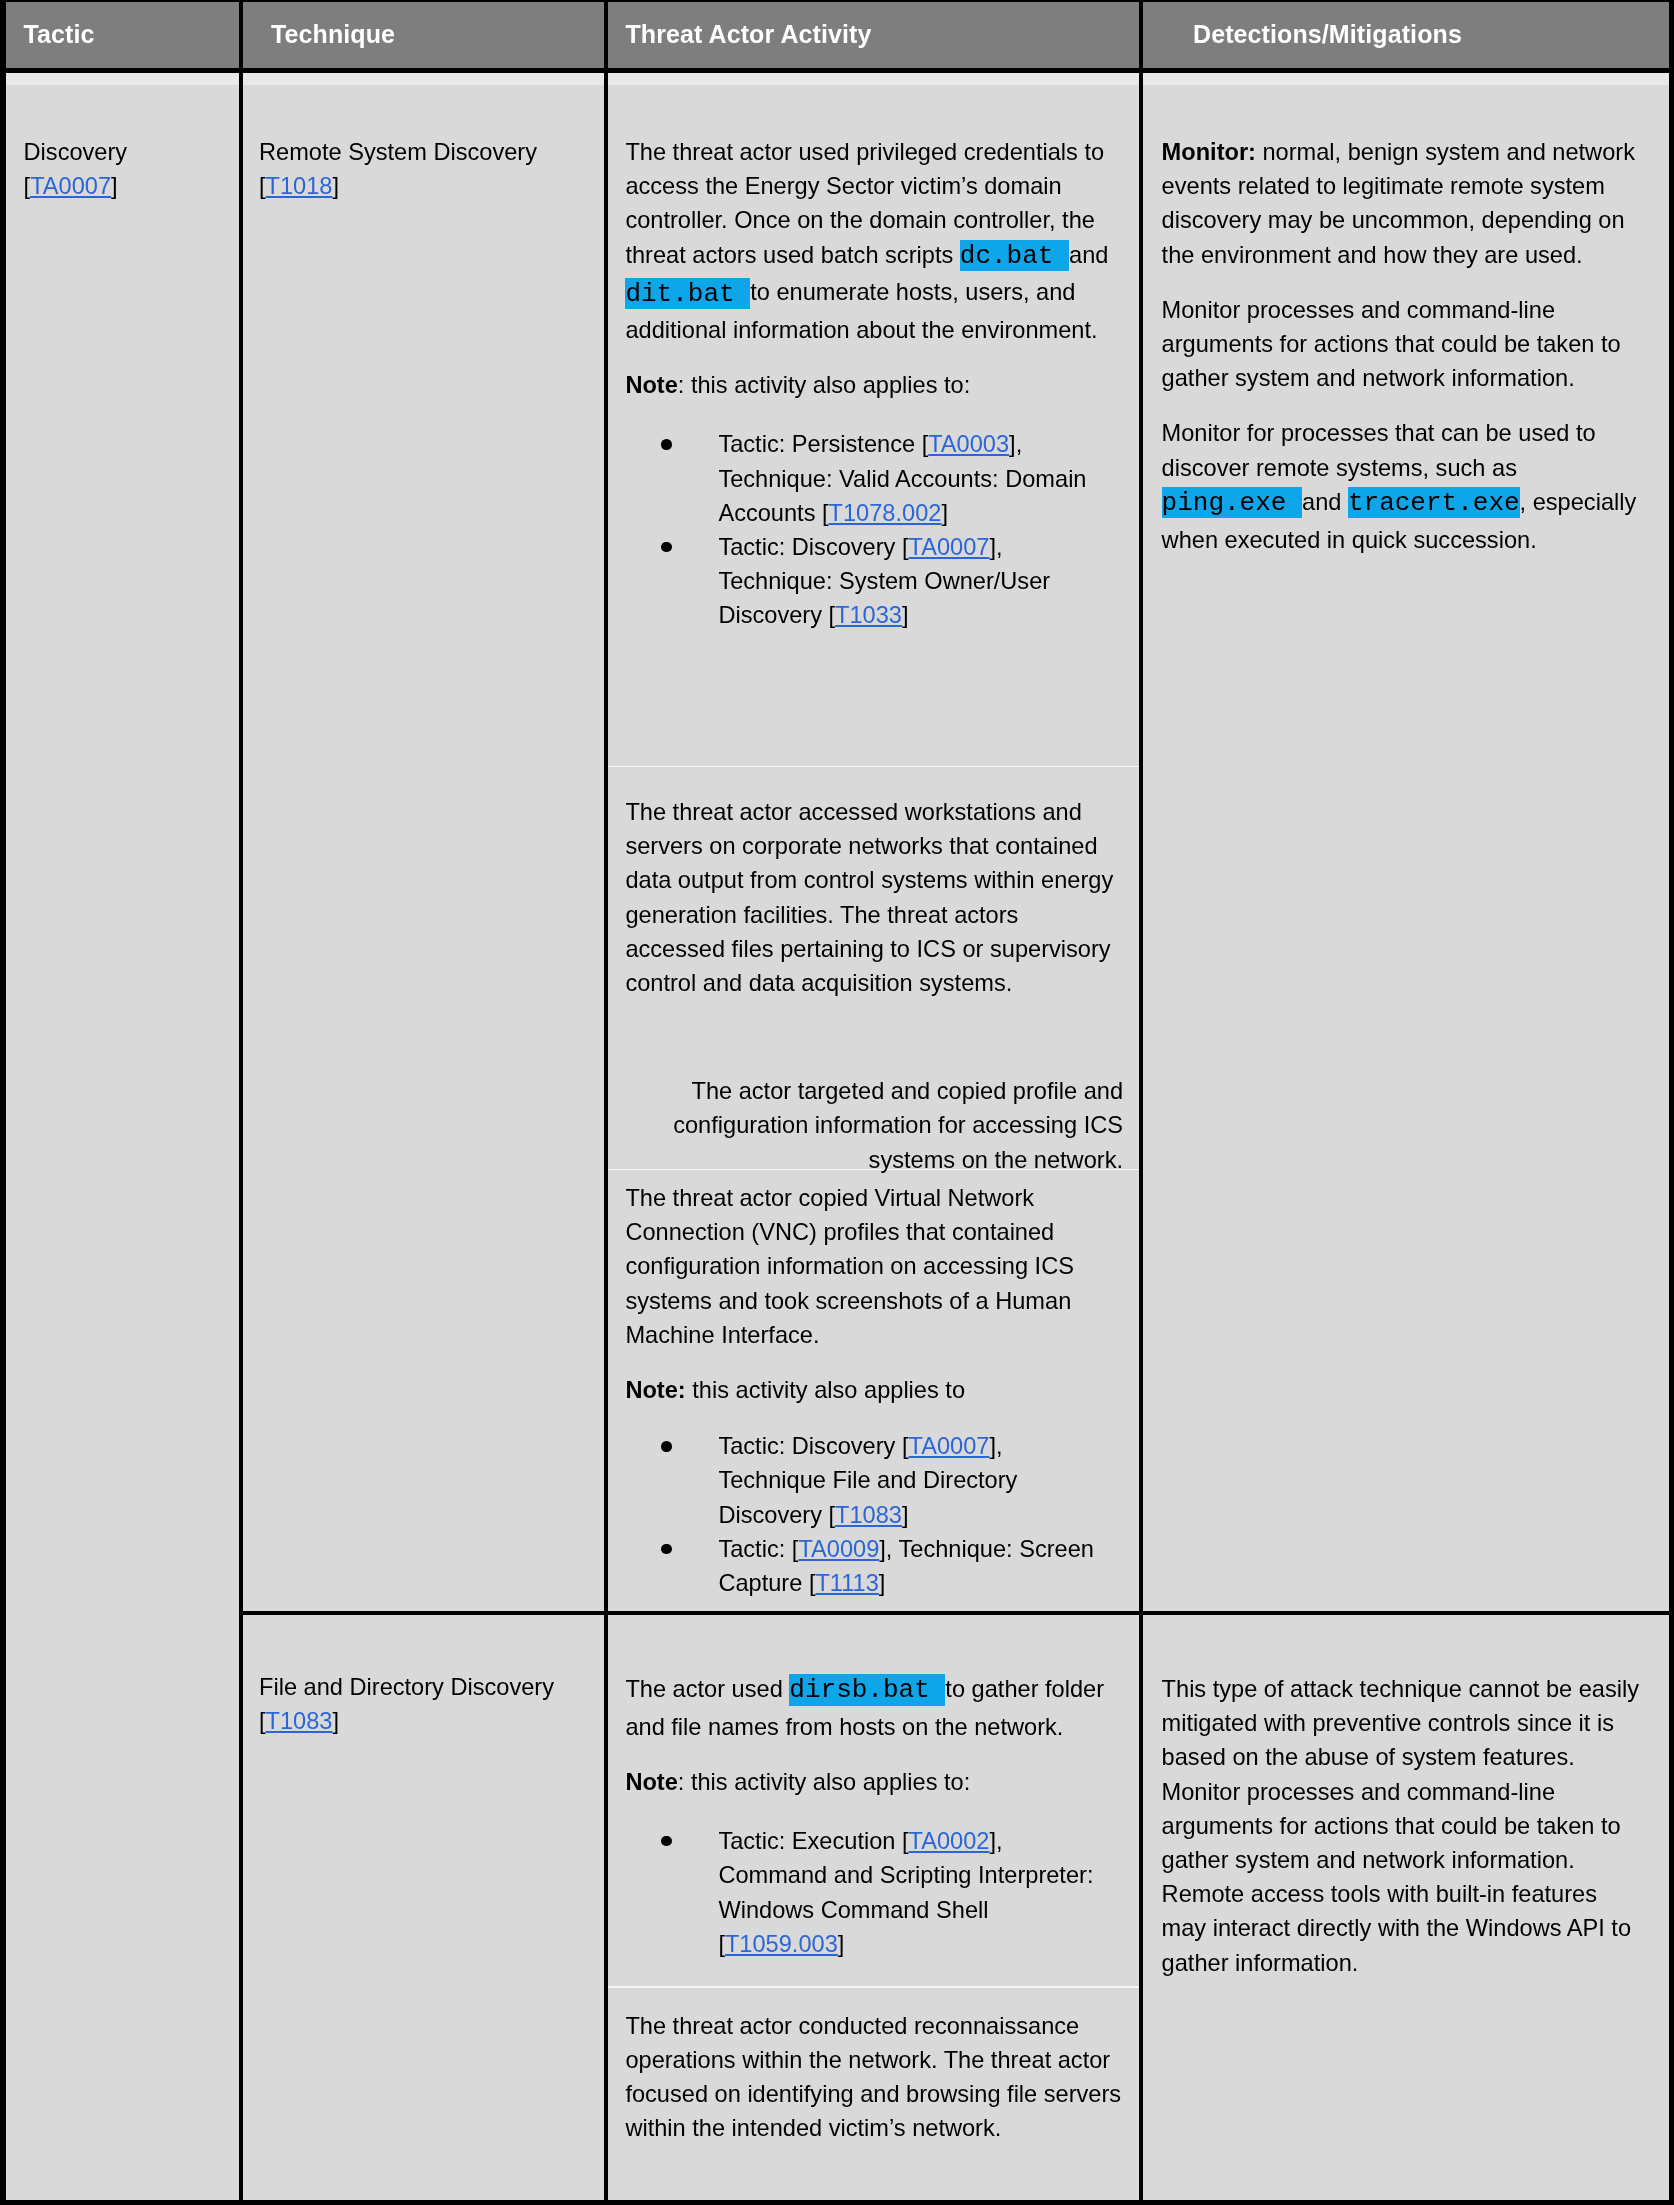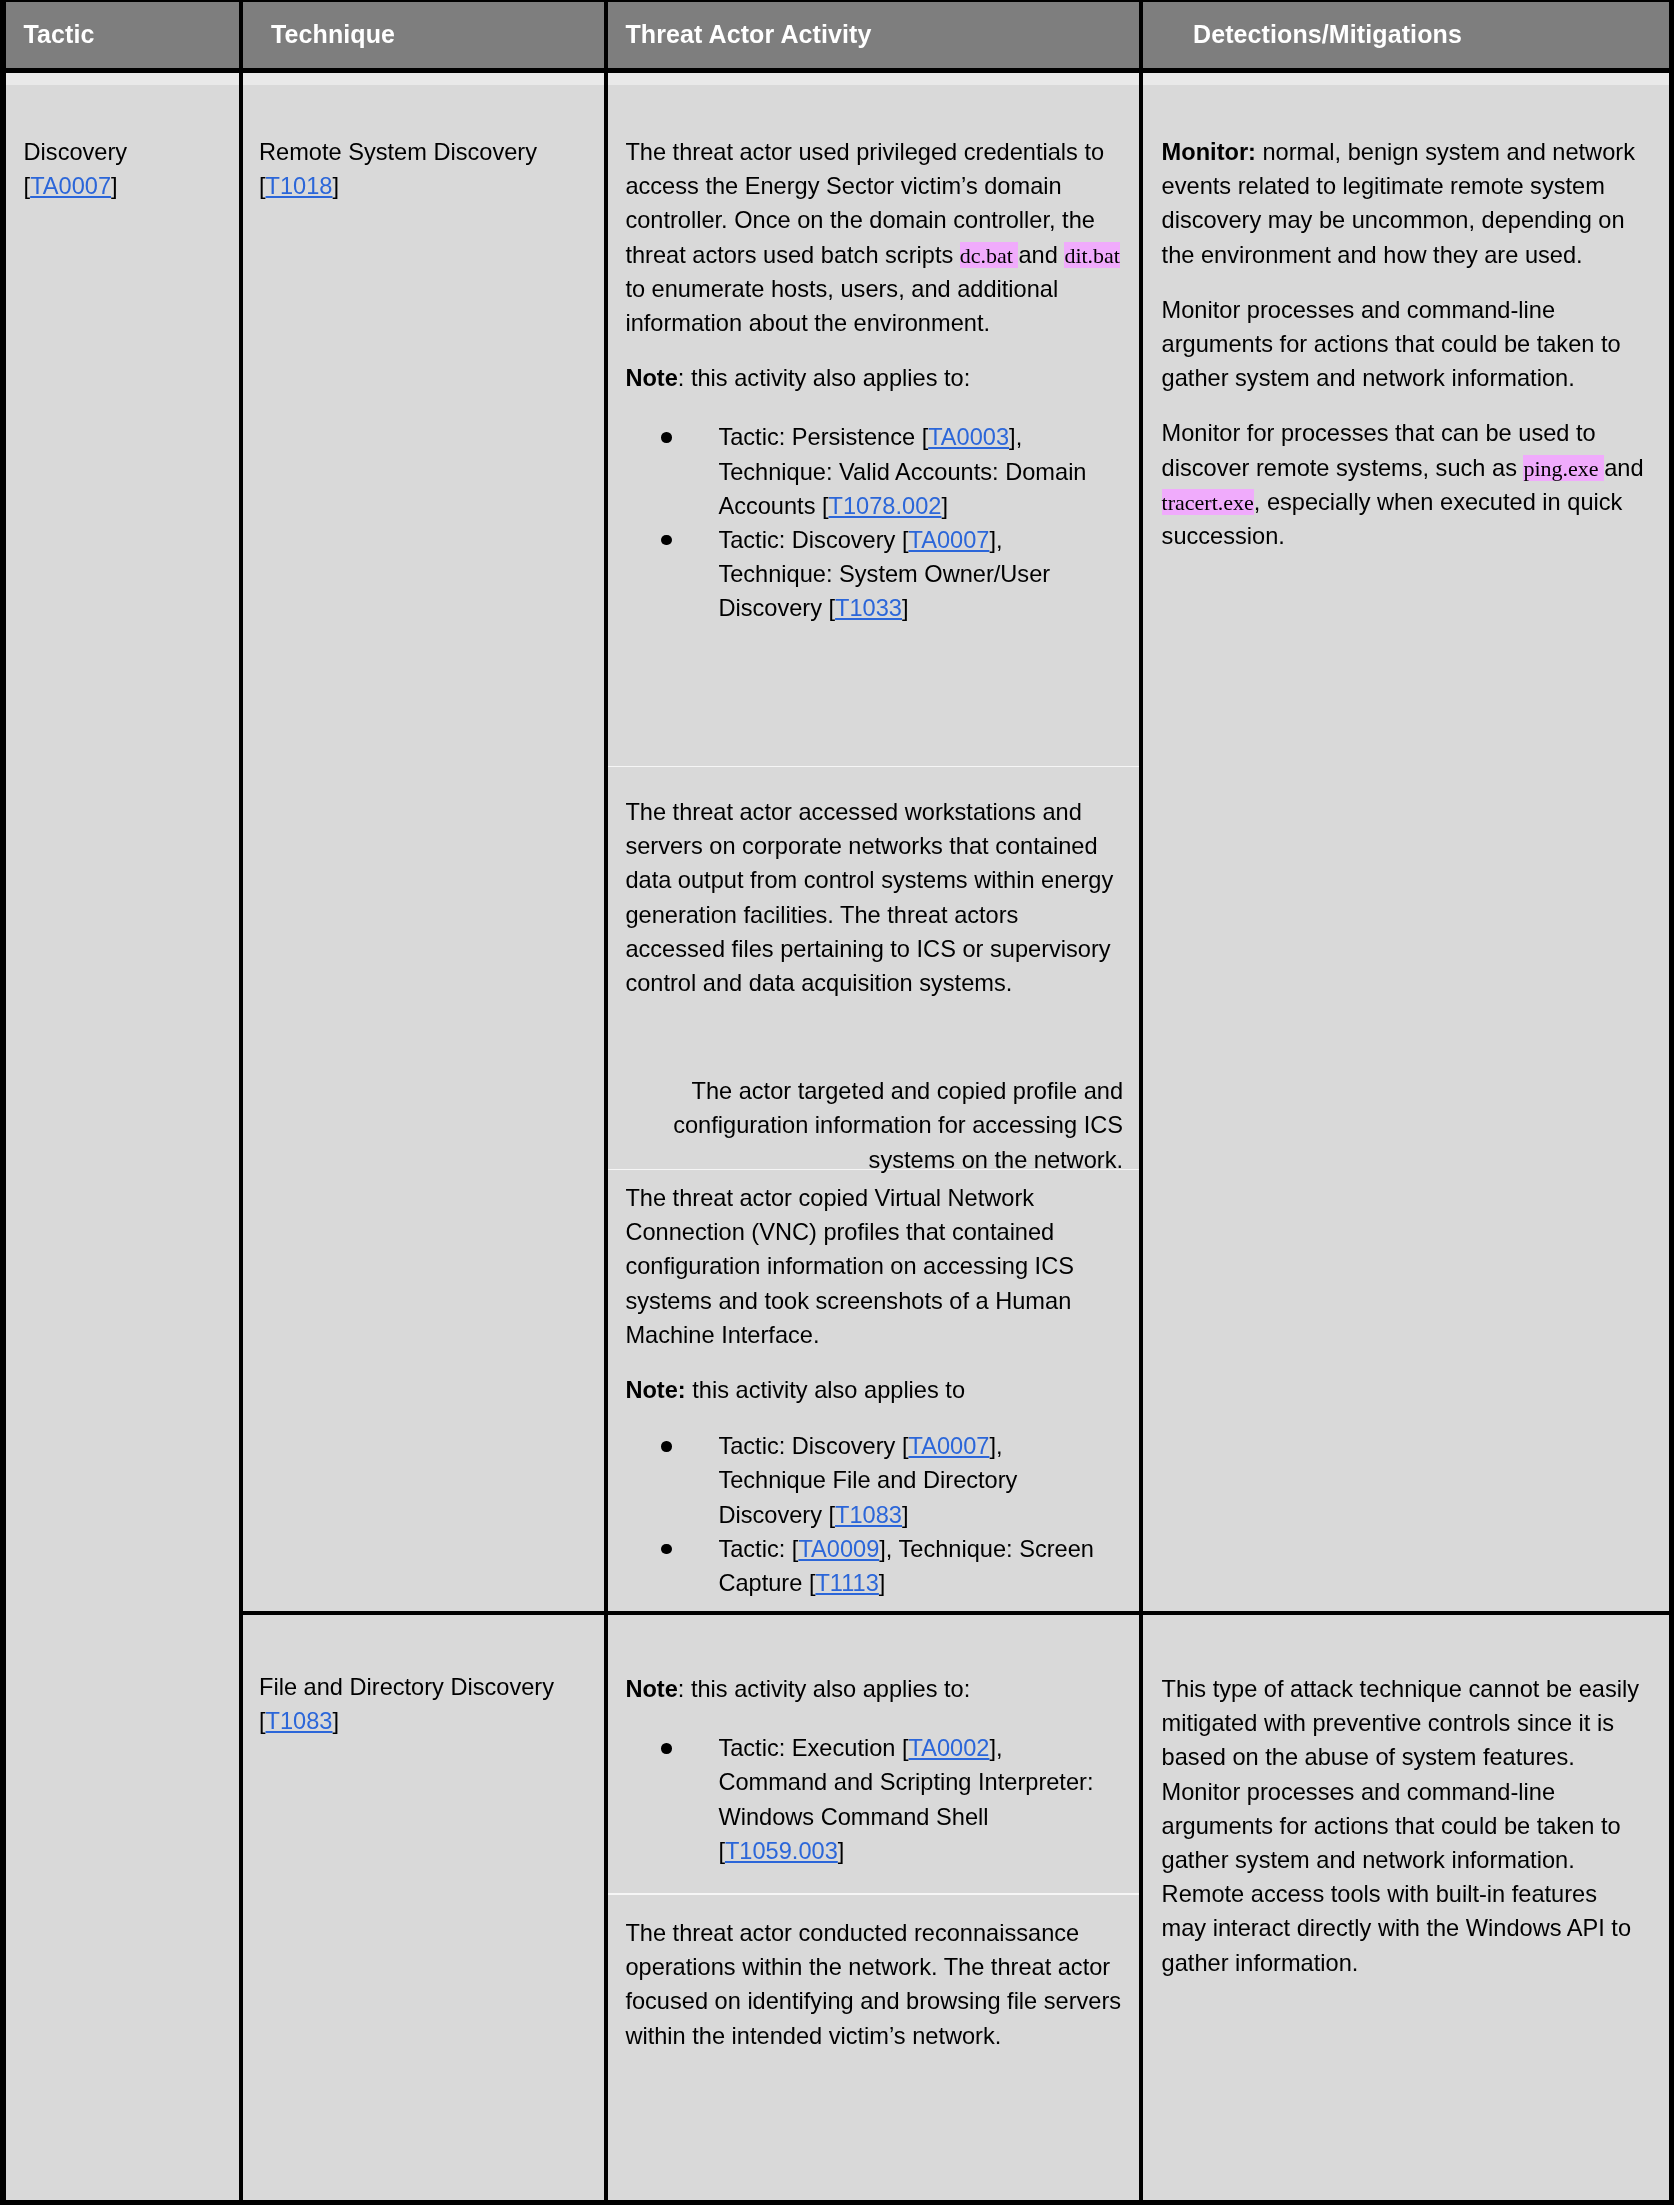--- a/index.html
+++ b/index.html
@@ -49,21 +49,21 @@
   .ss3{height:477px; padding-top:11px;border-top:1.9px solid rgba(255,255,255,0.75);}
 
   p{margin:21px 0;}
   p:first-child{margin-top:0;}
   p.mt-xl{margin-top:74px;text-align:right;}
   ul{list-style:none;margin:25px 0 0 0;padding:0;}
   ul.mt-sm{margin-top:22px;}
   li{position:relative;padding-left:93px;padding-right:25px;margin:0;}
   li::before{content:"";position:absolute;left:36px;top:11.8px;width:10.5px;height:10.5px;border-radius:50%;background:#000;}
   b{font-weight:bold;}
-  .code{font-family:Liberation Serif, serif;font-size:22px;background:#f0abfc;padding:0.6px 0;}
+  .code{font-family:Liberation Mono, monospace;font-size:26px;background:#0ea5e9;padding:0.6px 0;}
   .lnk{color:#2b66d9;text-decoration:underline;cursor:pointer;}
   .subsep{height:1.9px;background:rgba(255,255,255,0.75);margin:25px -16px 20px -17.4px;}
 </style>
 </head>
 <body>
 
 <div class="page">
 
   <div class="header-band"></div>
   <div class="header-substrip"></div>
@@ -116,20 +116,21 @@
   <div class="cell c-det-r1">
       <p><b>Monitor:</b> normal, benign system and network events related to legitimate remote system discovery may be uncommon, depending on the environment and how they are used.</p>
       <p>Monitor processes and command-line arguments for actions that could be taken to gather system and network information.</p>
       <p>Monitor for processes that can be used to discover remote systems, such as <span class="code">ping.exe </span>and <span class="code">tracert.exe</span>, especially when executed in quick succession.</p>
     </div>
 
   <div class="cell c-tech-r2">
       <p>File and Directory Discovery [<a class="lnk">T1083</a>]</p>
     </div>
   <div class="cell c-act-r2">
+      <p>The actor used <span class="code">dirsb.bat </span>to gather folder and file names from hosts on the network.</p>
       <p><b>Note</b>: this activity also applies to:</p>
       <ul>
         <li>Tactic: Execution [<a class="lnk">TA0002</a>], Command and Scripting Interpreter: Windows Command Shell [<a class="lnk">T1059.003</a>]</li>
       </ul>
       <div class="subsep"></div>
       <p>The threat actor conducted reconnaissance operations within the network. The threat actor focused on identifying and browsing file servers within the intended victim’s network.</p>
     </div>
   <div class="cell c-det-r2">
       <p>This type of attack technique cannot be easily mitigated with preventive controls since it is based on the abuse of system features. Monitor processes and command-line arguments for actions that could be taken to gather system and network information. Remote access tools with built-in features may interact directly with the Windows API to gather information.</p>
     </div>

